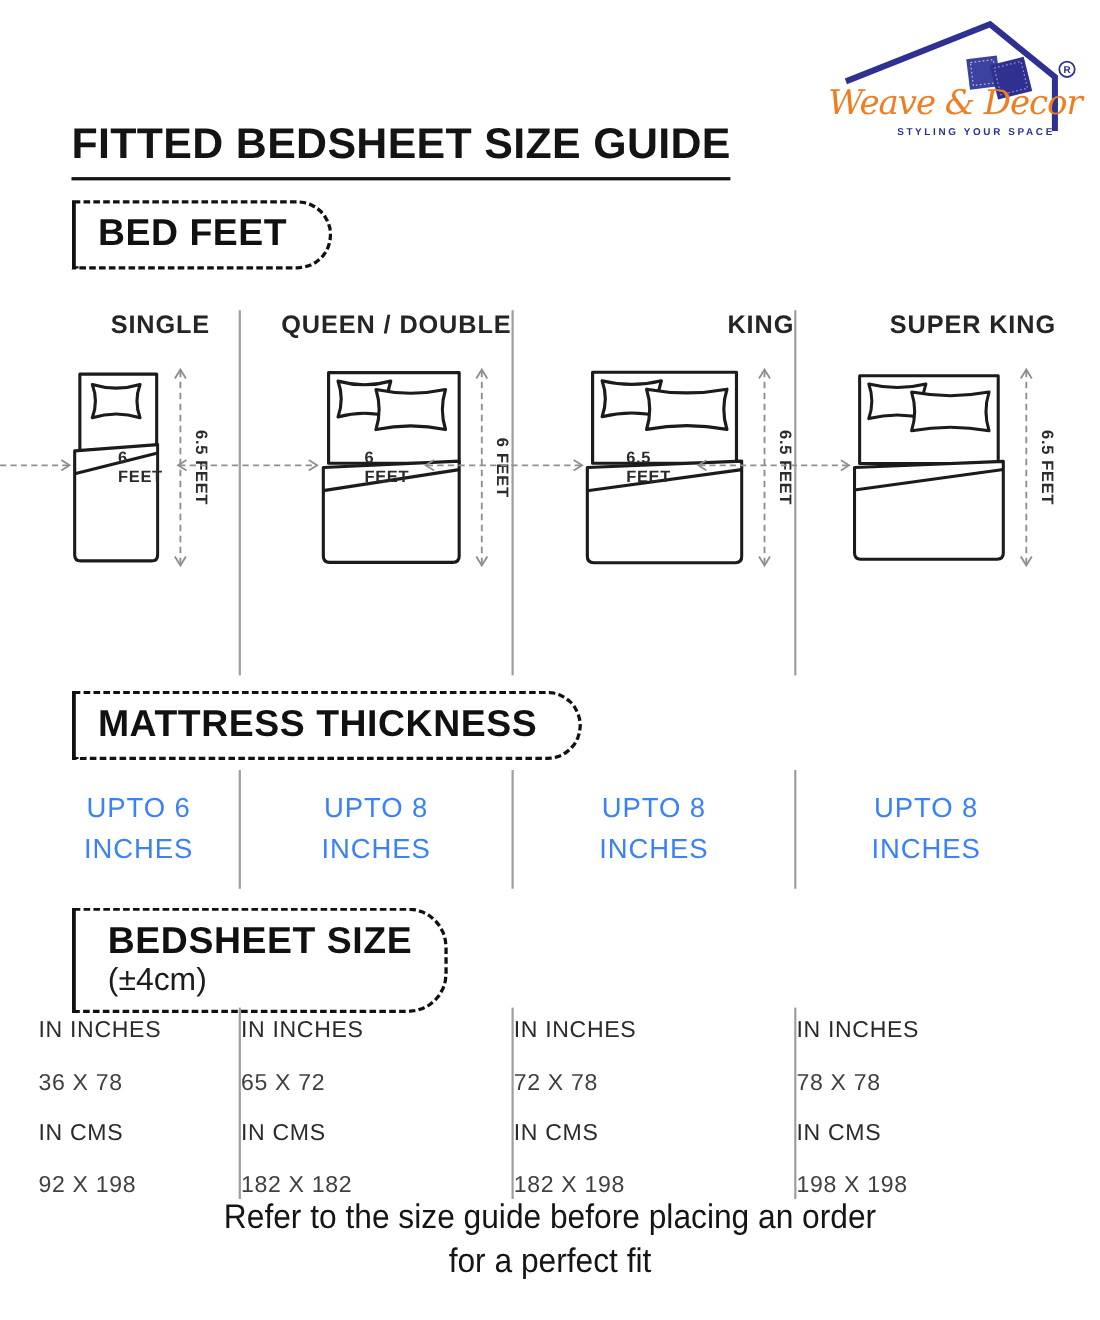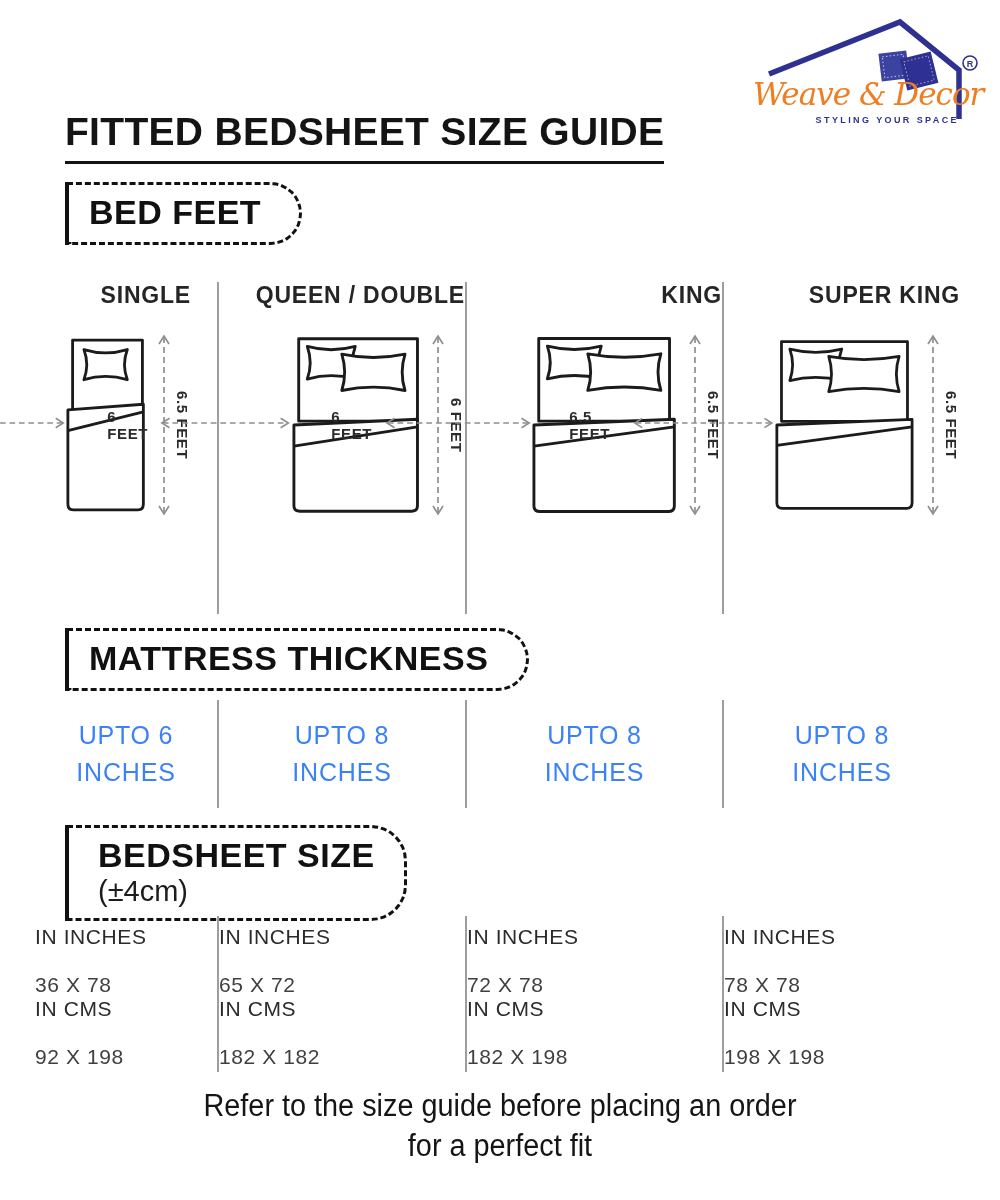--- a/index.html
+++ b/index.html
@@ -60,21 +60,21 @@
   }
 
   .mattress-grid { top: 700px; height: 108px; }
   .mattress-grid .col { display: flex; align-items: center; justify-content: center; text-align: center; }
   .mattress-label { font-size: 25px; font-weight: normal; color: #3b82f6; line-height: 37px; letter-spacing: 0.8px; }
 
   .sheet-grid { top: 916px; height: 156px; }
   .sheet-grid .col { display: flex; flex-direction: column; align-items: flex-start; padding-top: 9px; text-align: center; }
   .sheet-label { font-size: 21px; color: #2b2b2b; line-height: 24px; letter-spacing: 0.6px; }
   .sheet-value { font-size: 21px; color: #404040; line-height: 24px; letter-spacing: 0.6px; margin-top: 24px; }
-  .sheet-label.cms { }
+  .sheet-label.cms { margin-top: 21px; }
 
   
   .footer {
     position: absolute; top: 1086px; left: 0; width: 1000px; text-align: center;
     font-size: 31px; color: #151515; line-height: 40px;
     transform: scaleX(0.93);
   }
 
   svg .ink { stroke: #1b1b1b; stroke-width: 3; fill: #ffffff; stroke-linejoin: round; stroke-linecap: round; }
   svg .dash { stroke: #8f8f8f; stroke-width: 1.7; fill: none; }

